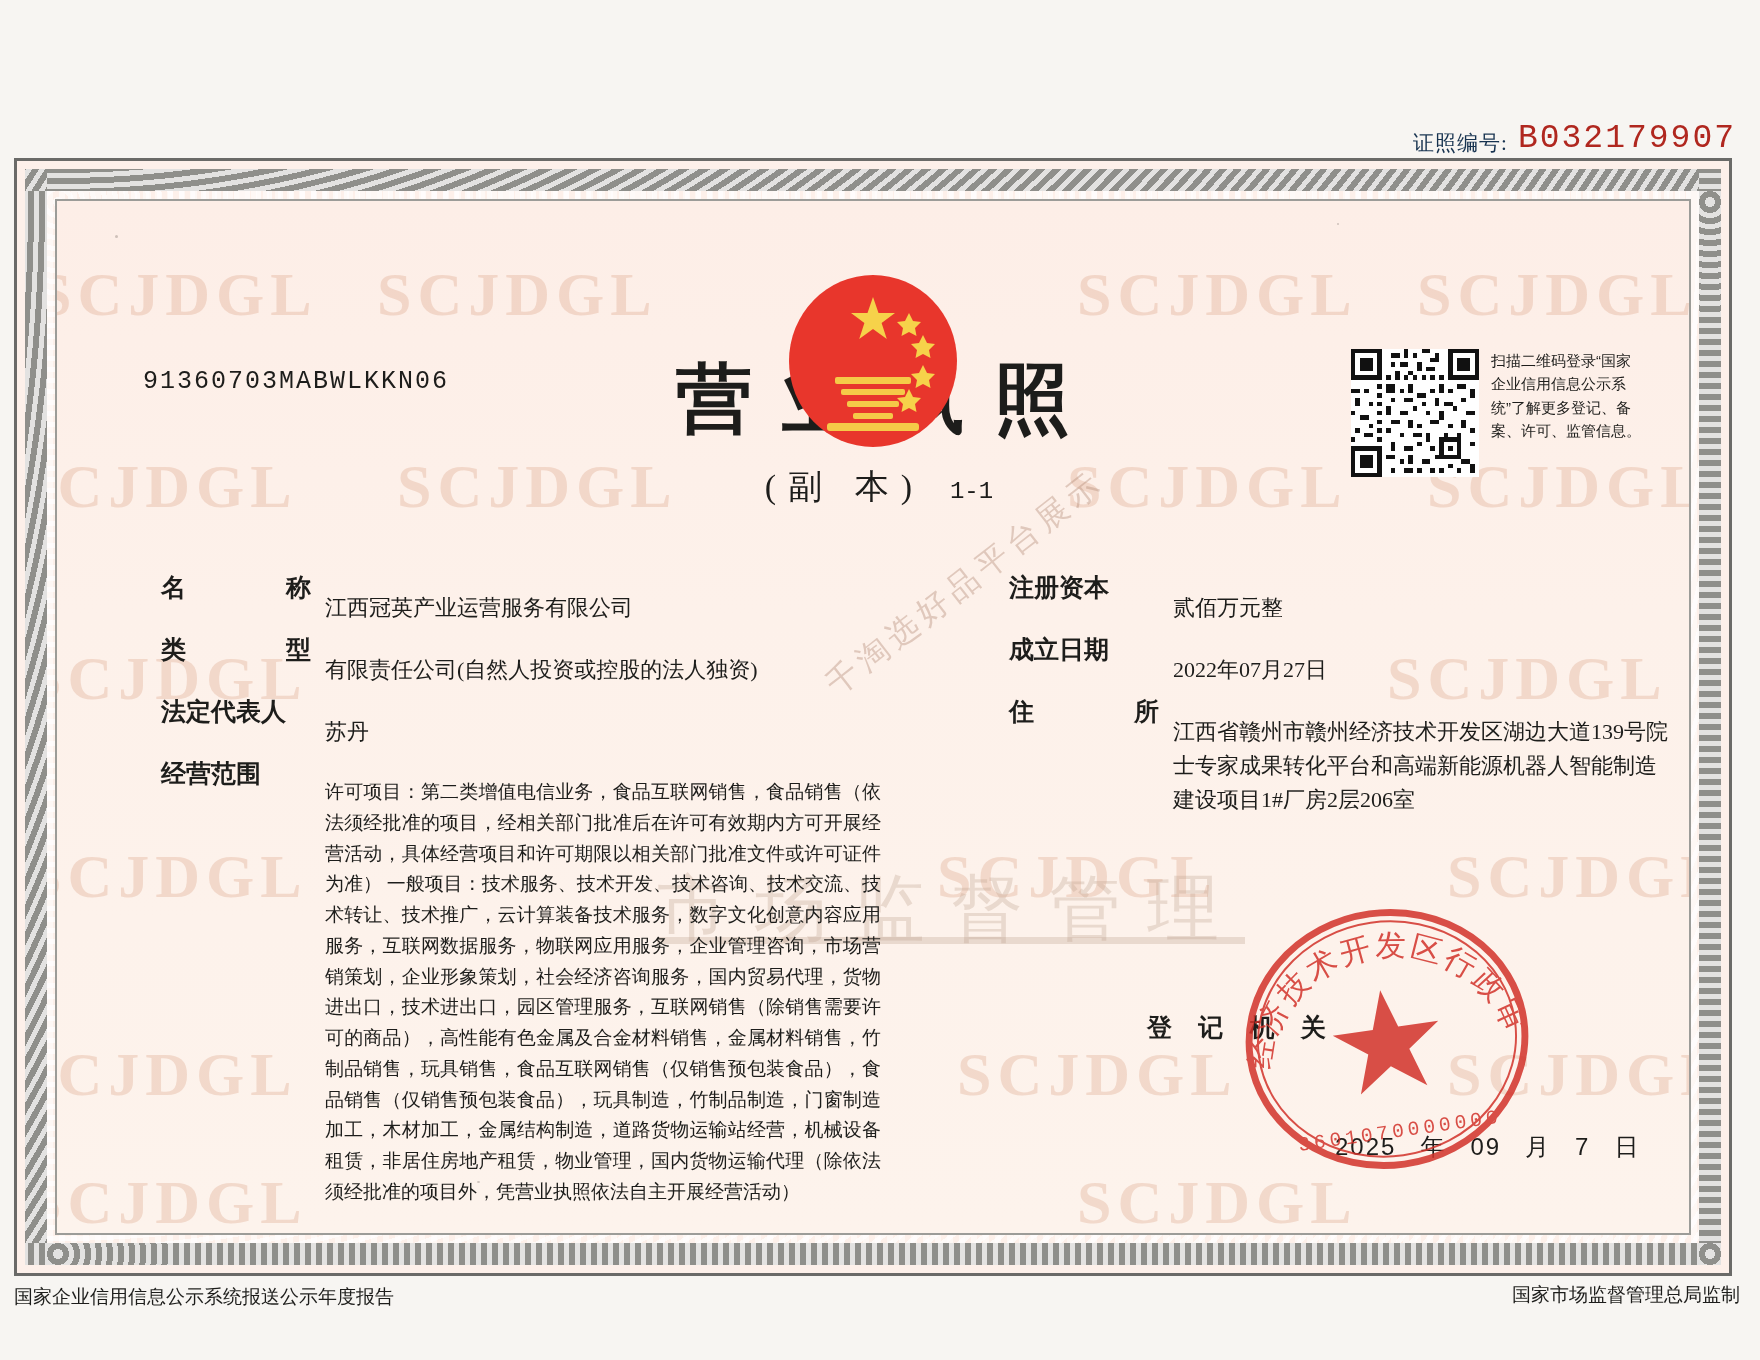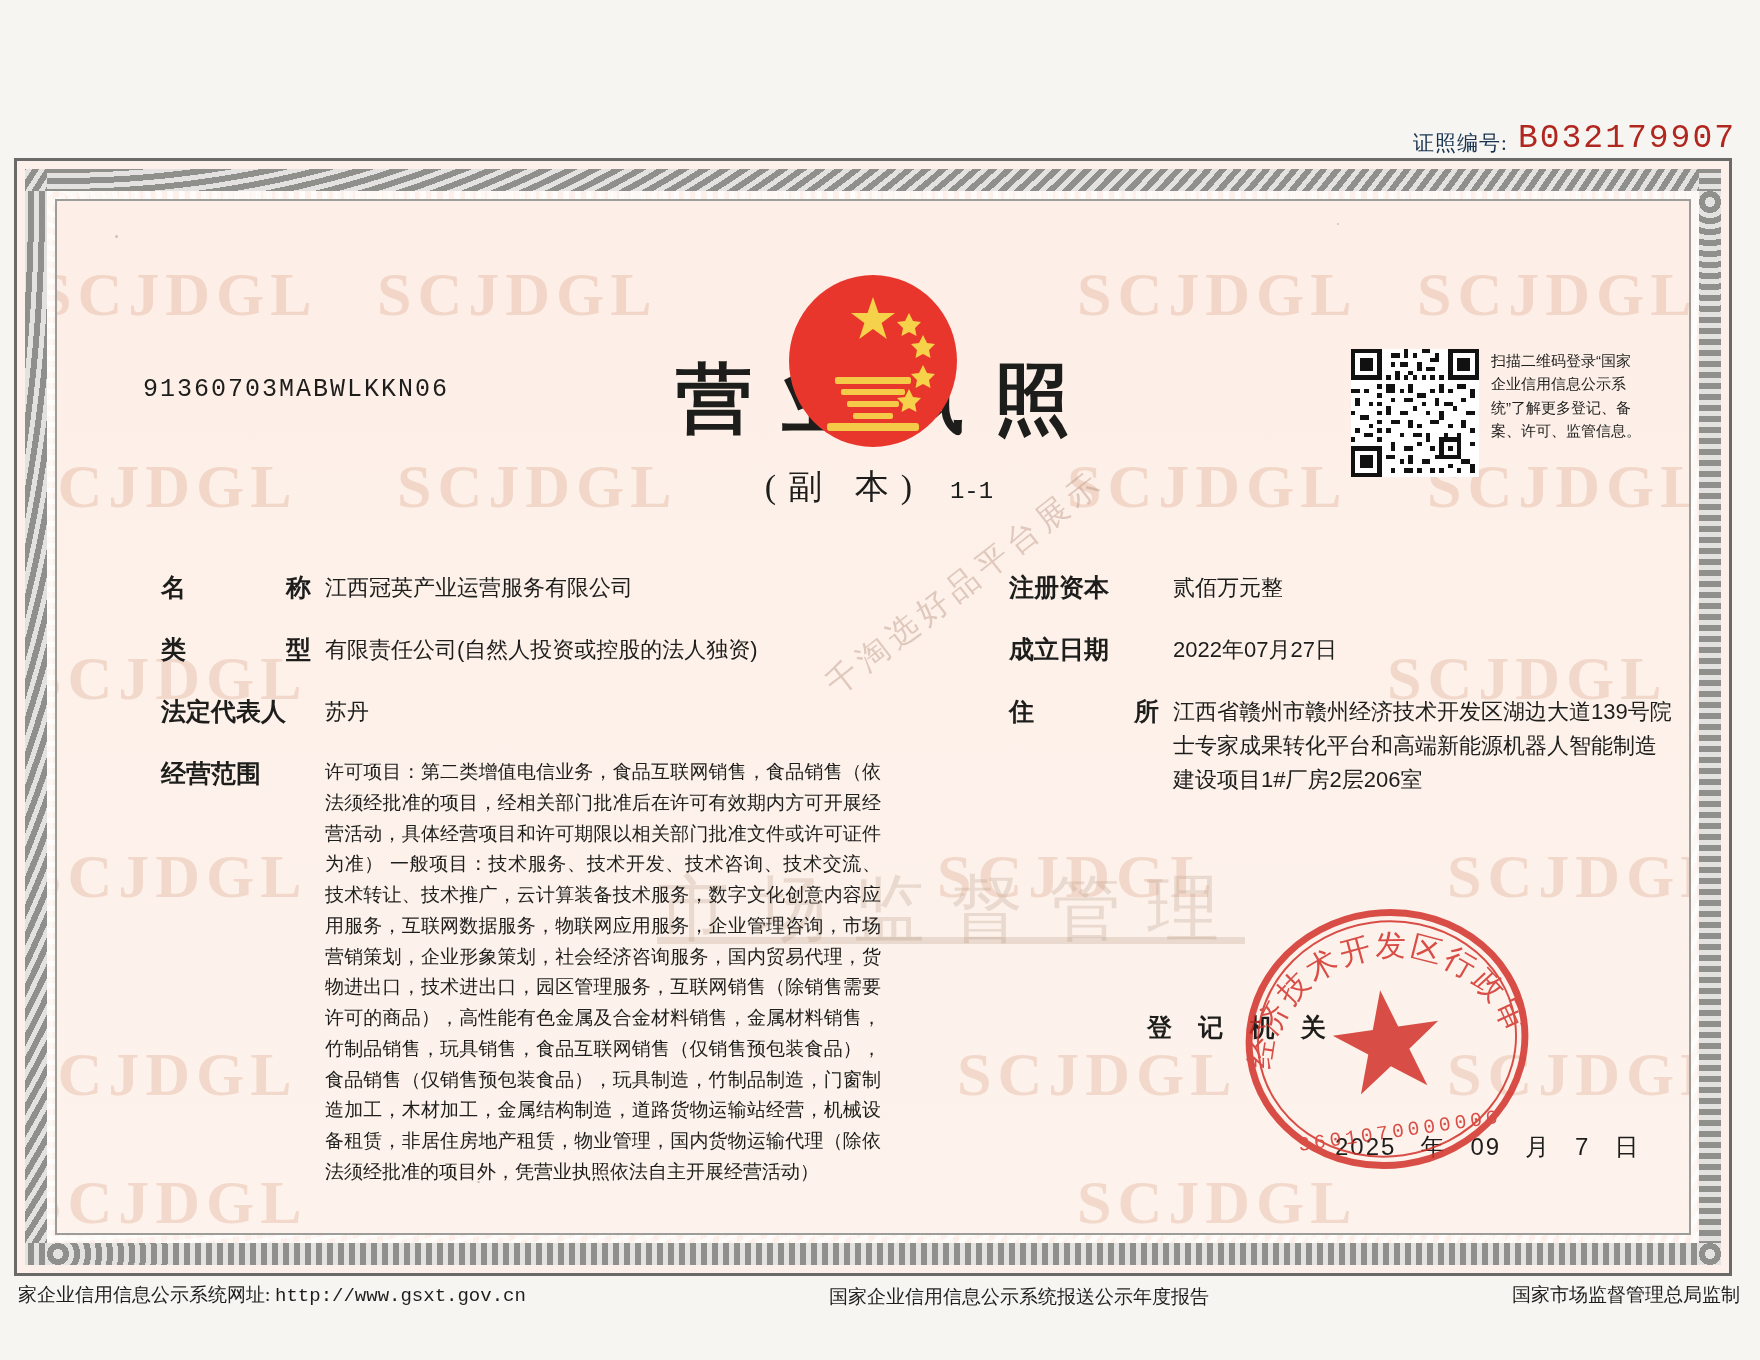--- a/index.html
+++ b/index.html
@@ -182,21 +182,21 @@
     z-index: 5;
   }
   #credit-label {
     font-family: "Liberation Serif", serif;
     font-weight: bold;
     font-size: 27px;
     letter-spacing: 5px;
     color: #1d1d1b;
   }
   #credit-value {
-    margin-top: 22px;
+    margin-top: 14px;
     font-family: "Liberation Mono", monospace;
     font-size: 25px;
     letter-spacing: 2px;
     color: #1d1d1b;
   }
 
   
   #qr-block {
     position: absolute;
     right: 48px;
@@ -231,25 +231,26 @@
     font-size: 25px;
     color: #1d1d1b;
     width: 150px;
     flex: 0 0 150px;
     display: flex;
     justify-content: space-between;
     letter-spacing: 0;
   }
   .flabel.tight { letter-spacing: 0px; }
   .fvalue {
-    font-family: Liberation Sans, sans-serif;
+    font-family: Liberation Serif, serif;
     font-size: 22px;
     color: #1d1d1b;
     line-height: 1.5;
     padding-left: 14px;
+    margin-top: 20px;
   }
 
   #f-name   { left: 104px; top: 370px; }
   #f-type   { left: 104px; top: 432px; }
   #f-legal  { left: 104px; top: 494px; }
   #f-scope  { left: 104px; top: 556px; width: 720px; }
   #f-scope .fvalue {
     font-size: 19px;
     line-height: 1.62;
     width: 612px;
@@ -587,23 +588,19 @@
         </g>
       </svg>
 
       <div class="speck" style="left:58px;  top:34px;  width:3px; height:3px;"></div>
       <div class="speck" style="left:1280px;top:22px;  width:2px; height:2px;"></div>
       <div class="speck" style="left:420px; top:980px; width:3px; height:2px;"></div>
     </div>
   </div>
 
   <div id="footer">
-    <div id="footer-left">
-      <span>家企业信用信息公示系统网址:</span>
-      <span class="url">http://www.gsxt.gov.cn</span>
-    </div>
     <div id="footer-center">
       <div>国家企业信用信息公示系统报送公示年度报告</div>
     </div>
     <div id="footer-right">国家市场监督管理总局监制</div>
   </div>
 
 </div>
 
 </body></html>

